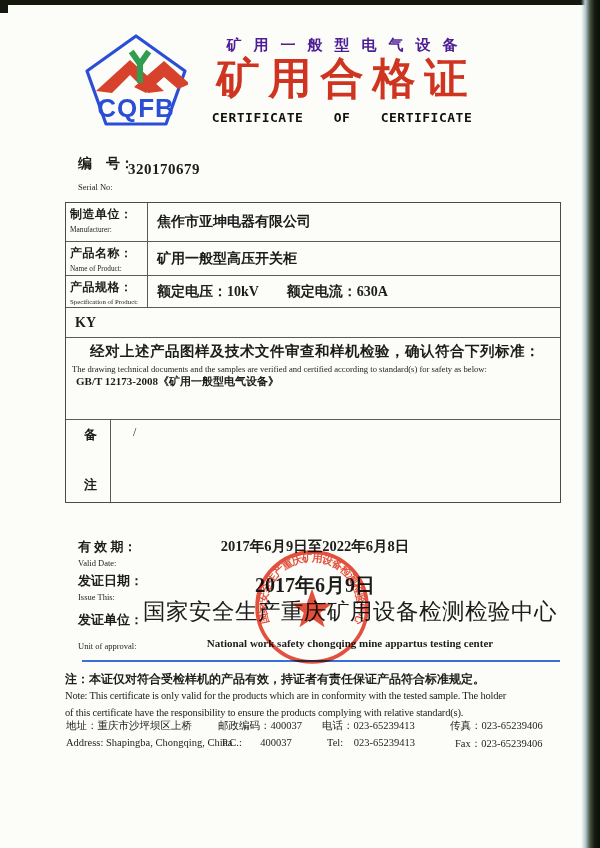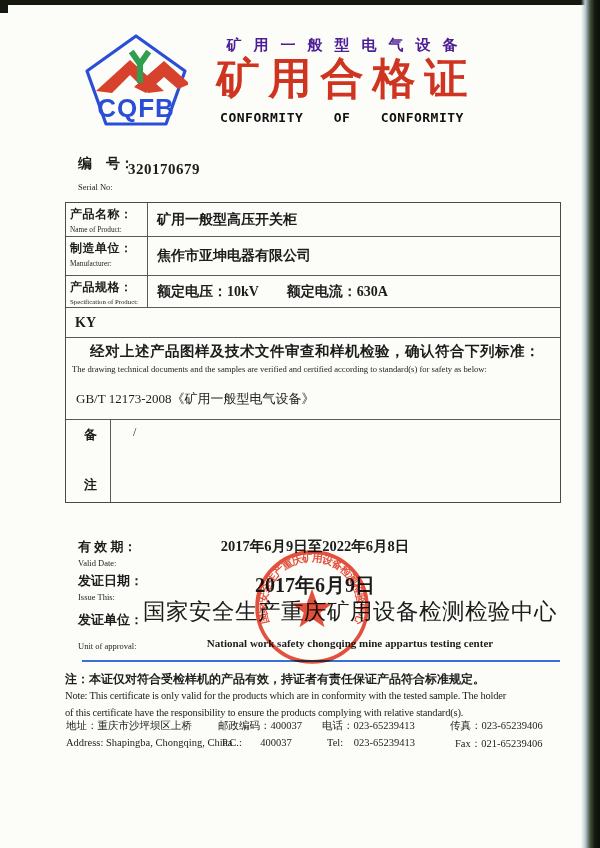--- a/index.html
+++ b/index.html
@@ -36,21 +36,21 @@
   .t-row { display:flex; border-bottom:1px solid #5a5a5a; }
   .t-row:last-child { border-bottom:none; }
   .t-label { width:82px; border-right:1px solid #5a5a5a; padding:3px 3px 2px 4px; }
   .t-label .cn { font-size:12px; font-weight:600; letter-spacing:0.5px; }
   .t-label .en { font-size:7.3px; margin-top:2px; }
   .t-value { flex:1; display:flex; align-items:center; padding-left:9px; font-size:14px; font-weight:600; }
   .row-1 { min-height:39px; } .row-2,.row-3,.row-5 { min-height:30px; } .row-4 { min-height:32px; }
   .statement-cell { min-height:82px; padding:4px 6px 4px 6px; }
   .statement-cn { font-size:14.5px; font-weight:600; padding-left:18px; letter-spacing:0.5px; }
   .statement-en { font-size:8.6px; margin-top:3px; white-space:nowrap; }
-  .standard-line { font-size:13px; font-weight:400; margin-top:16px; padding-left:4px; }
+  .standard-line { font-size:11px; font-weight:700; margin-top:0; padding-left:4px; }
   .remark-row { min-height:82px; }
   .remark-label { width:45px; border-right:1px solid #5a5a5a; display:flex; flex-direction:column;
     justify-content:space-between; padding:6px 0 8px 18px; font-size:13px; font-weight:600; }
   .remark-value { flex:1; padding:5px 0 0 22px; font-size:12px; }
 
   
   .lab-cn { position:absolute; left:78px; font-size:13px; font-weight:600; }
   .lab-en { position:absolute; left:78px; font-size:8.5px; }
   .valid-value { position:absolute; left:170px; top:537px; width:290px; text-align:center;
     font-size:14.5px; font-weight:600; }
@@ -84,40 +84,40 @@
   <svg class="logo" viewBox="0 0 104 94">
     <polygon points="52,3 101,38 82,91 22,91 3,38" fill="none" stroke="#2a4fd6" stroke-width="3.2" stroke-linejoin="round"></polygon>
     <polygon points="50,54 80,28 106,51 94,56 80,44 62,60" fill="#d6422c"></polygon>
     <polygon points="12,58 46,27 80,58 64,60 46,42 28,60" fill="#d6422c"></polygon>
     <path d="M49,21 L56,31 L63,21 M56,31 L56,47" fill="none" stroke="#2f9e4f" stroke-width="6" stroke-linecap="square"></path>
     <text x="52" y="84" text-anchor="middle" font-family="Liberation Sans, sans-serif" font-size="26" font-weight="bold" fill="#2a4fd6" letter-spacing="1">CQFB</text>
   </svg>
 
   <div class="category">矿用一般型电气设备</div>
   <div class="title">矿用合格证</div>
-  <div class="subtitle">CONFORMITY OF CONFORMITY</div>
+  <div class="subtitle">CERTIFICATE OF CERTIFICATE</div>
 
   <div class="serial-cn">编　号：</div>
   <div class="serial-value">320170679</div>
   <div class="serial-en">Serial  No:</div>
 
   <div class="cert-table">
+    <div class="t-row row-1">
+      <div class="t-label">
+        <div class="cn">制造单位：</div>
+        <div class="en">Manufacturer:</div>
+      </div>
+      <div class="t-value">焦作市亚坤电器有限公司</div>
+    </div>
     <div class="t-row row-2">
       <div class="t-label">
         <div class="cn">产品名称：</div>
         <div class="en">Name of Product:</div>
       </div>
       <div class="t-value">矿用一般型高压开关柜</div>
-    </div>
-    <div class="t-row row-1">
-      <div class="t-label">
-        <div class="cn">制造单位：</div>
-        <div class="en">Manufacturer:</div>
-      </div>
-      <div class="t-value">焦作市亚坤电器有限公司</div>
     </div>
     <div class="t-row row-4">
       <div class="t-label">
         <div class="cn">产品规格：</div>
         <div class="en" style="font-size:6.8px">Specification of Product:</div>
       </div>
       <div class="t-value">额定电压：10kV　　额定电流：630A</div>
     </div>
     <div class="t-row row-5">
       <div class="t-value">KY</div>
@@ -167,15 +167,15 @@
   <div class="note-en2">of this certificate have the responsibility to ensure the products complying with relative standard(s).</div>
 
   <div class="c-item" style="left:66px; top:719px">地址：重庆市沙坪坝区上桥</div>
   <div class="c-item" style="left:218px; top:719px">邮政编码：400037</div>
   <div class="c-item" style="left:322px; top:719px">电话：023-65239413</div>
   <div class="c-item" style="left:450px; top:719px">传真：023-65239406</div>
 
   <div class="c-item" style="left:66px; top:737px">Address: Shapingba, Chongqing, China</div>
   <div class="c-item" style="left:222px; top:737px">P.C.:&nbsp;&nbsp;&nbsp;&nbsp;&nbsp;&nbsp;&nbsp;400037</div>
   <div class="c-item" style="left:327px; top:737px">Tel:&nbsp;&nbsp;&nbsp;&nbsp;023-65239413</div>
-  <div class="c-item" style="left:455px; top:737px">Fax：021-65239406</div>
+  <div class="c-item" style="left:455px; top:737px">Fax：023-65239406</div>
 
 </div>
 
 </body></html>

